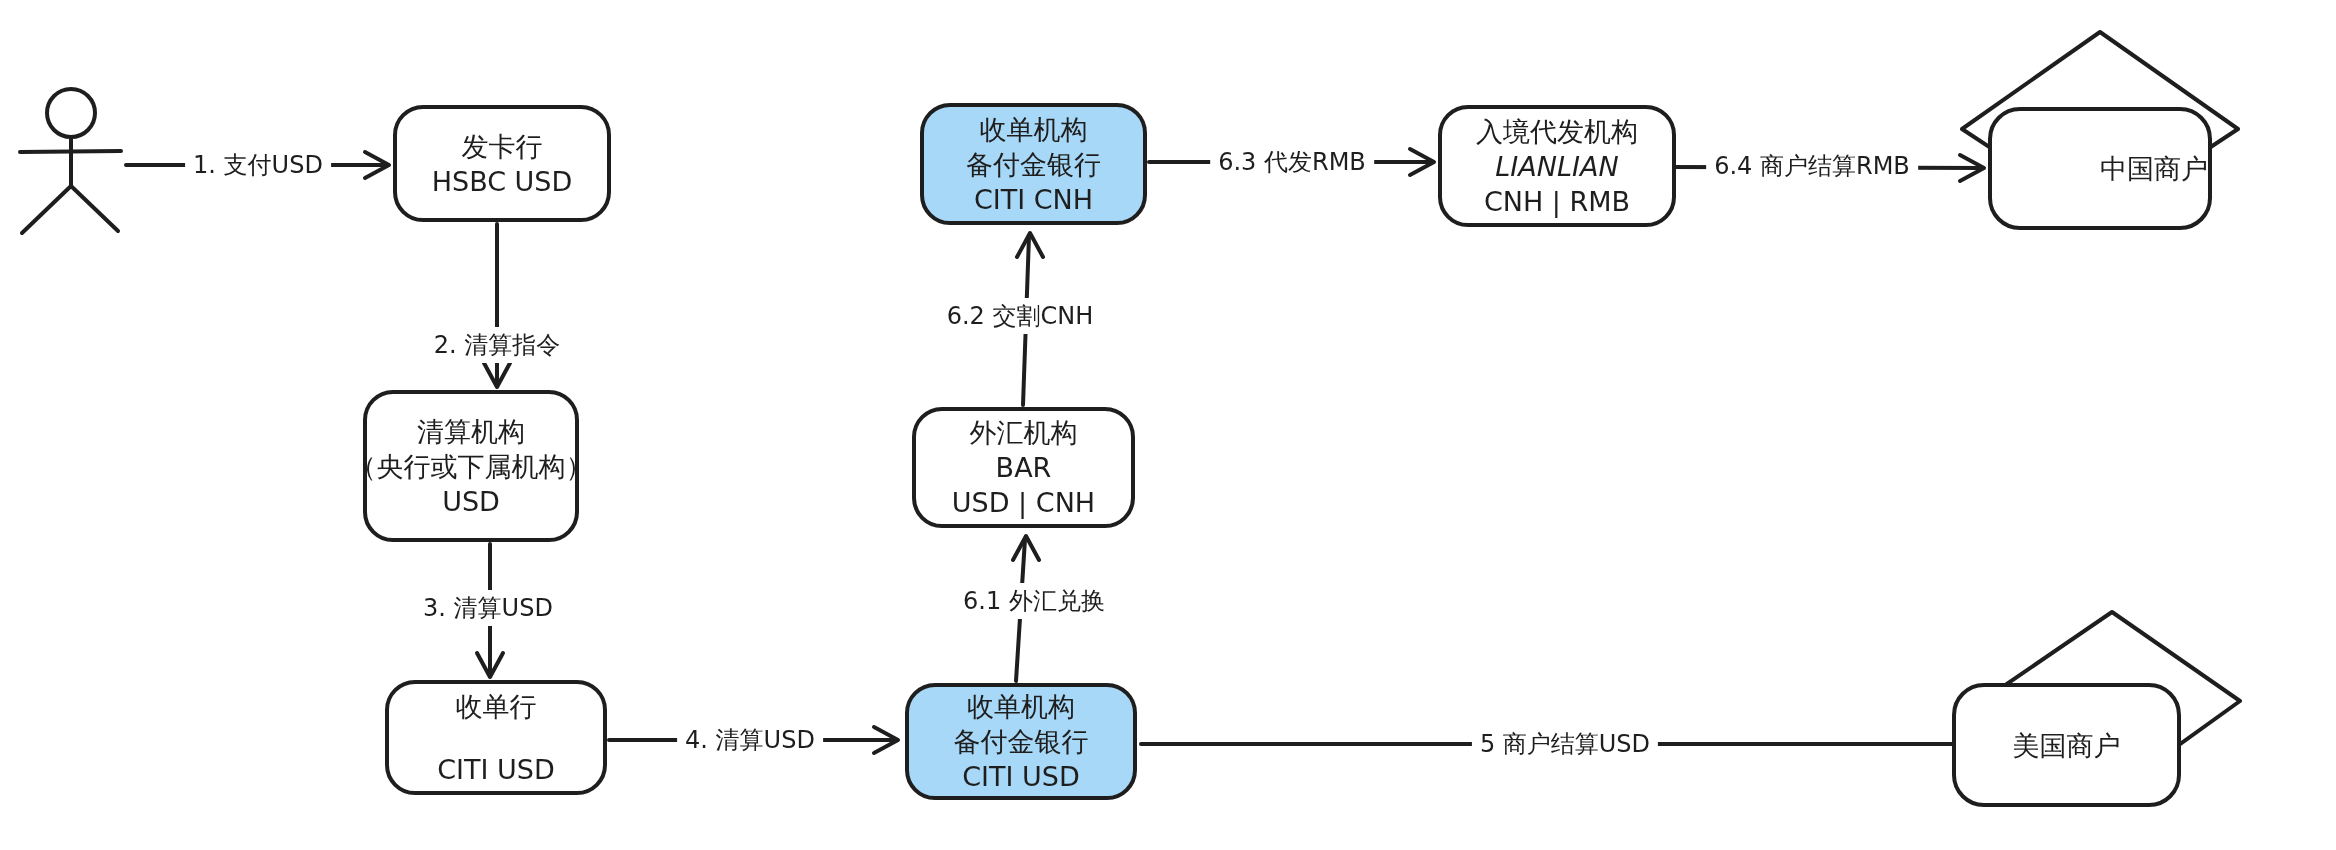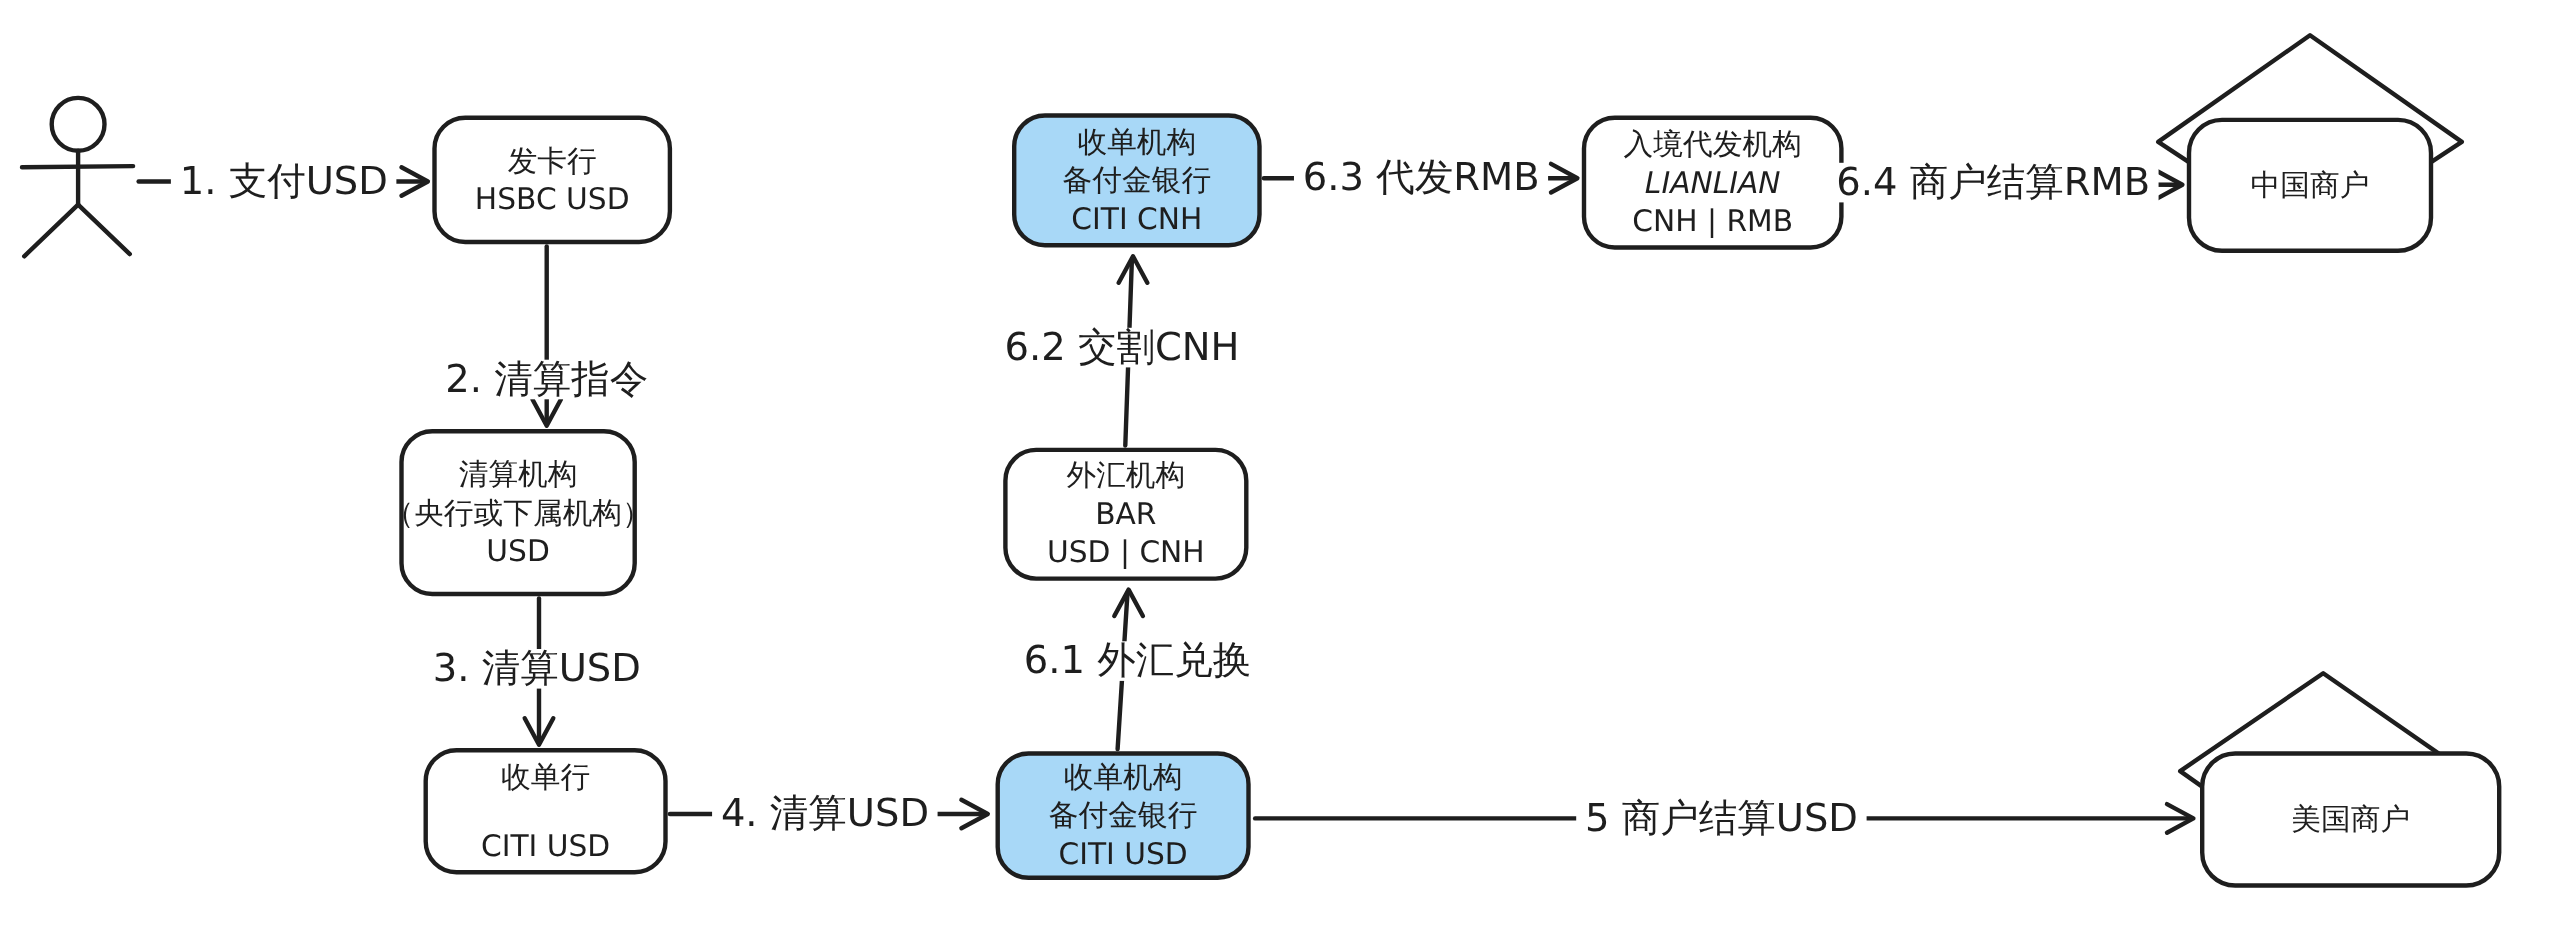--- a/index.html
+++ b/index.html
@@ -36,21 +36,21 @@
     text-align: center; white-space: nowrap;
   }
   .node.highlight { background: var(--highlight); }
   .node.house-body { border-radius: 32px; }
   .hand-italic { font-style: italic; }
   .edge-label {
     position: absolute; z-index: 3;
     transform: translate(-50%, -50%);
     background: var(--bg);
     padding: 1px 8px;
-    font-size: 35px; line-height: 34px;
+    font-size: 24px; line-height: 34px;
     white-space: nowrap;
     color: var(--stroke);
   }
 </style>
 </head>
 <body>
 
 <div class="canvas">
 
   <svg class="wires" width="2336" height="850" viewBox="0 0 2336 850" fill="none" stroke="currentColor" stroke-width="4" stroke-linecap="round" stroke-linejoin="round">
@@ -149,25 +149,25 @@
     <span>备付金银行</span>
     <span>CITI CNH</span>
   </div>
 
   <div class="node" style="left:1438px; top:105px; width:238px; height:122px;">
     <span>入境代发机构</span>
     <span class="hand-italic">LIANLIAN</span>
     <span>CNH | RMB</span>
   </div>
 
-  <div class="node house-body" style="left:1988px; top:107px; width:224px; height:123px;">
+  <div class="node house-body" style="left:1988px; top:107px; width:224px; height:123px;align-items:flex-end;">
     <span>中国商户</span>
   </div>
 
-  <div class="node house-body" style="left:2000px; top:683px; width:274px; height:124px;">
+  <div class="node house-body" style="left:1952px; top:683px; width:229px; height:124px;">
     <span>美国商户</span>
   </div>
 
   <div class="edge-label" style="left:258px;  top:165px;">1. 支付USD</div>
   <div class="edge-label" style="left:497px;  top:301px;margin-top:44px;">2. 清算指令</div>
   <div class="edge-label" style="left:488px;  top:608px;">3. 清算USD</div>
   <div class="edge-label" style="left:750px;  top:740px;">4. 清算USD</div>
   <div class="edge-label" style="left:1565px; top:744px;">5 商户结算USD</div>
   <div class="edge-label" style="left:1034px; top:601px;">6.1 外汇兑换</div>
   <div class="edge-label" style="left:1020px; top:316px;">6.2 交割CNH</div>

